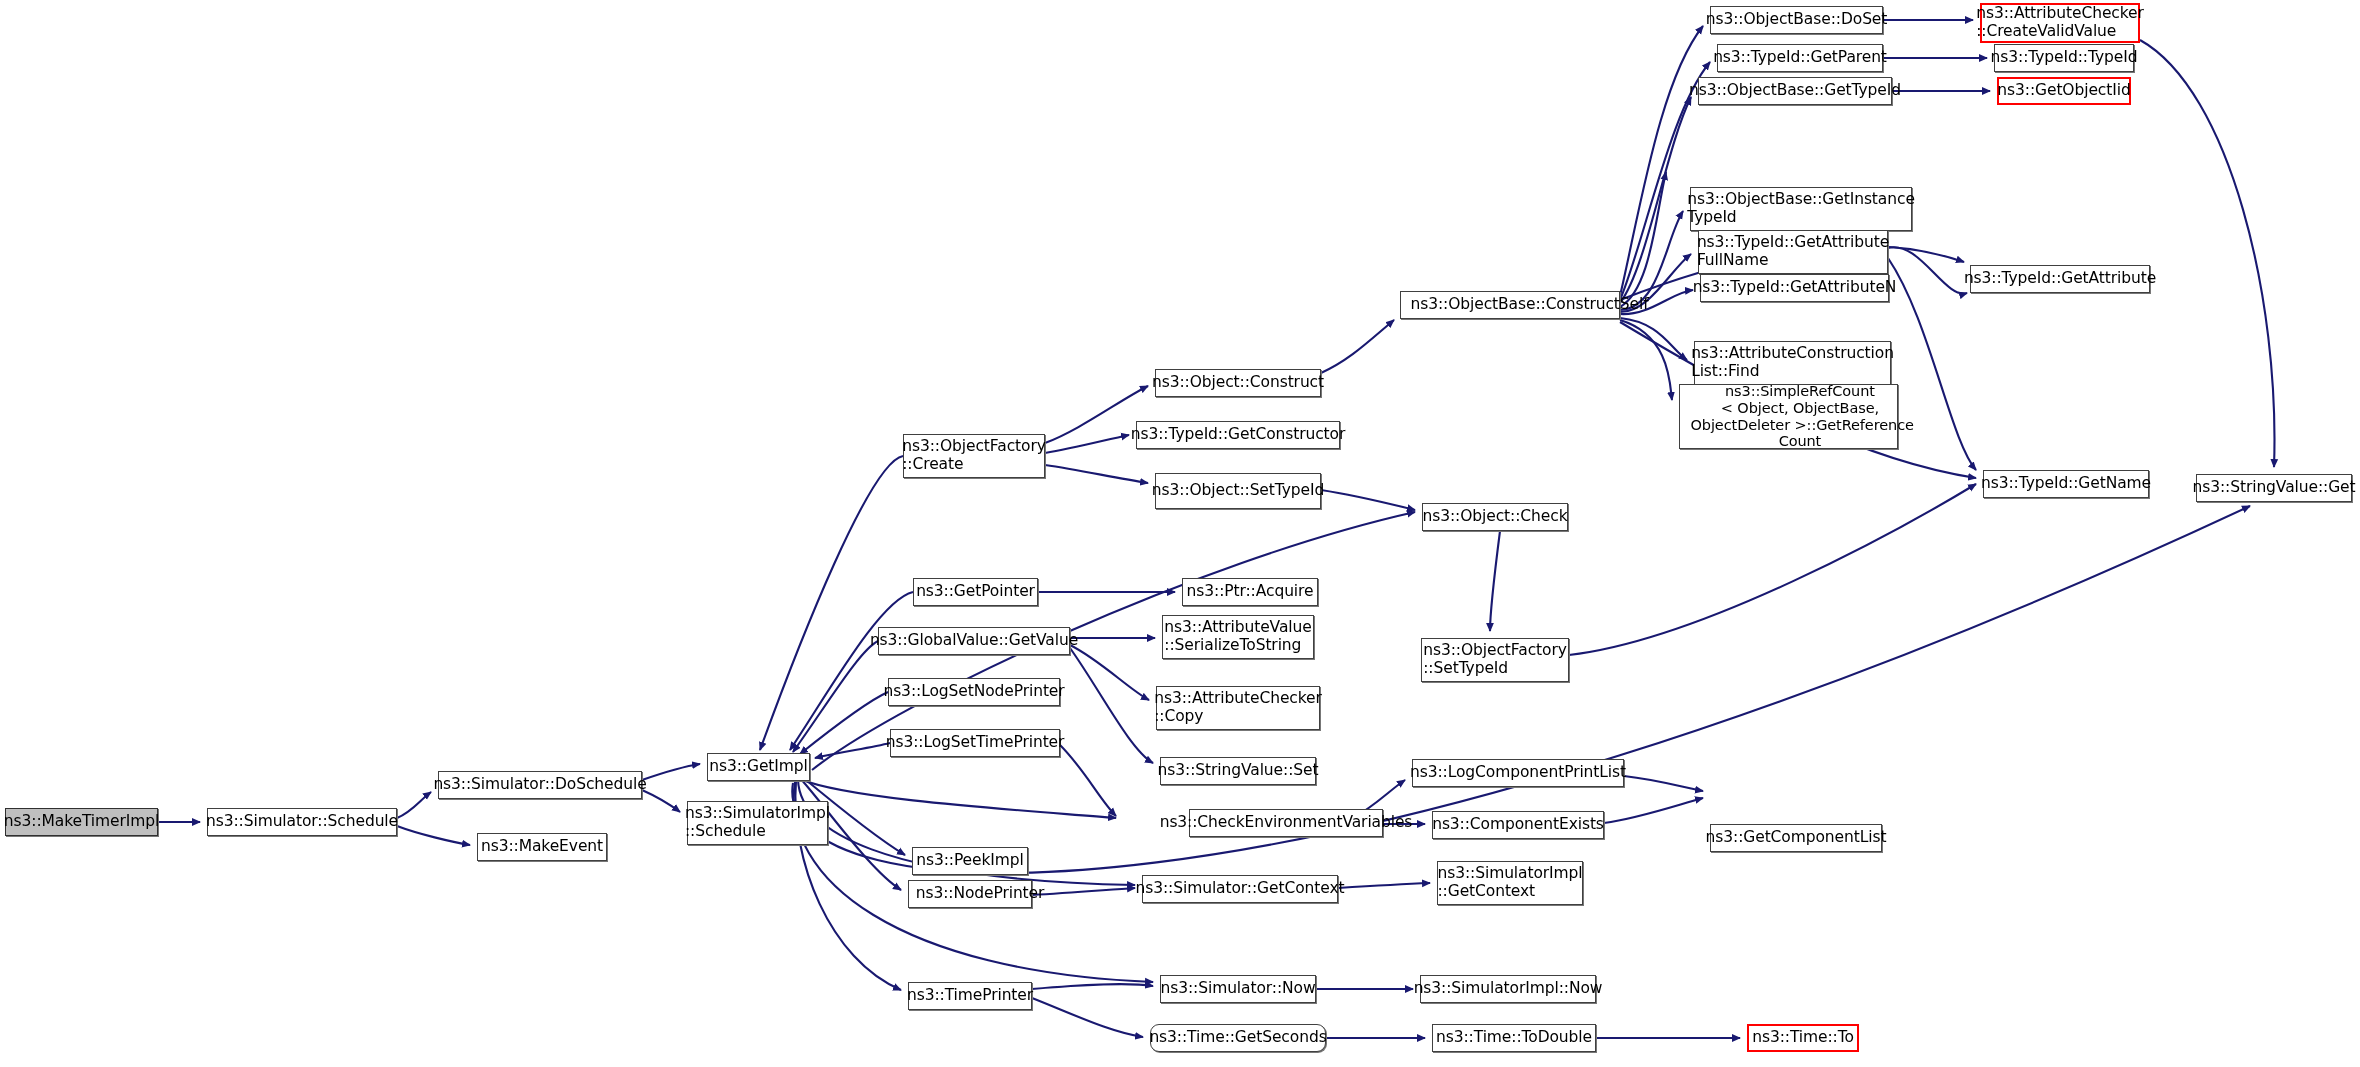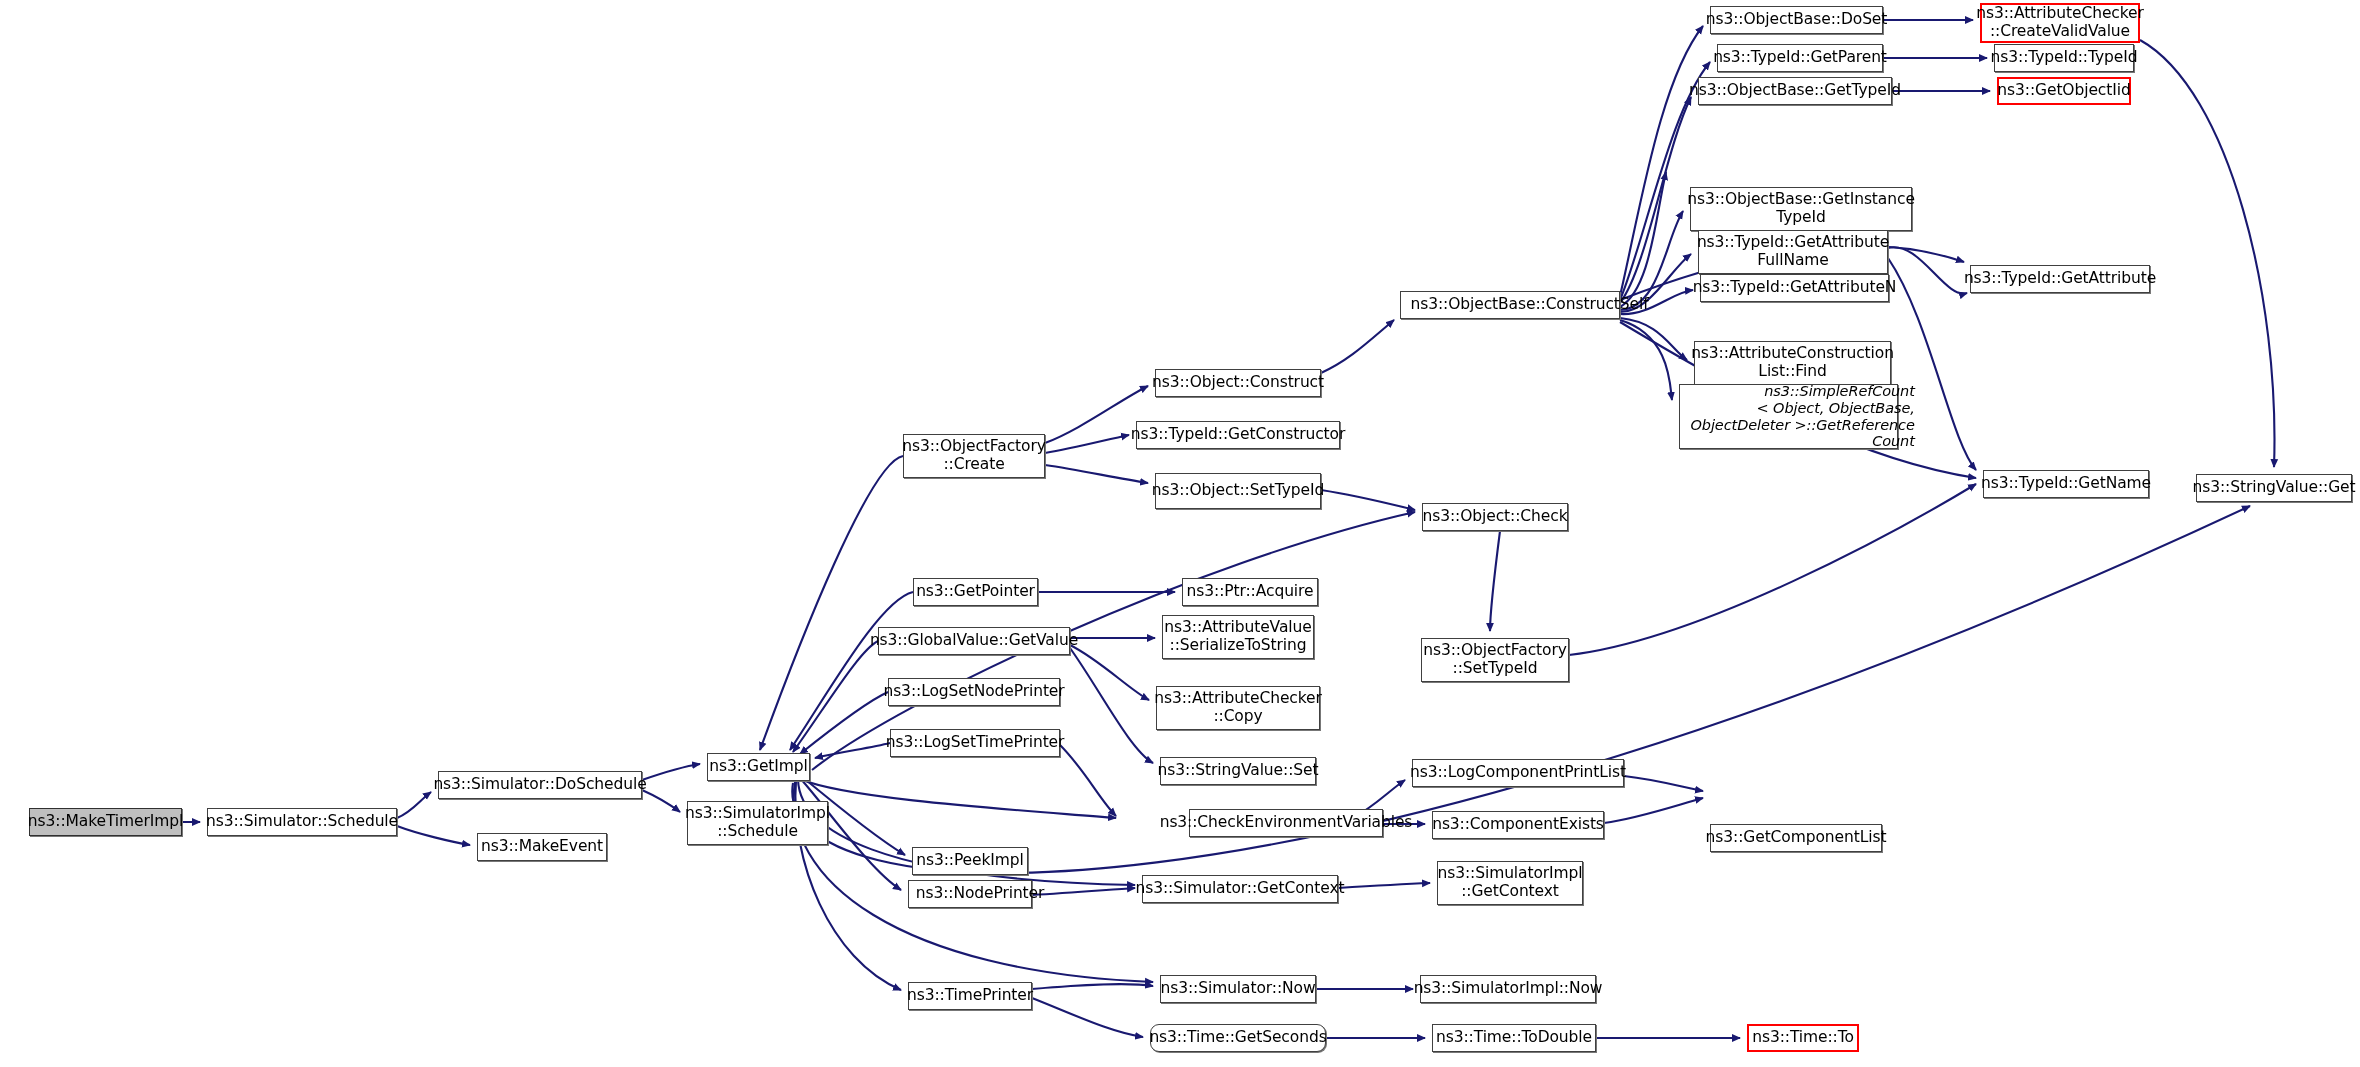--- a/index.html
+++ b/index.html
@@ -12,34 +12,33 @@
     overflow:hidden;
     font-family:"DejaVu Sans","Liberation Sans",sans-serif;
   }
   #edge-layer{position:absolute;left:0;top:0;width:2360px;height:1067px;}
   .node{
     position:absolute;
     box-sizing:border-box;
     display:flex;
     align-items:center;
     justify-content:center;
-    text-align:center;
     background:#ffffff;
     border:1px solid #404040;
     color:#000000;
     font-size:15.5px;
     line-height:1.14;
     letter-spacing:-0.1px;
     padding:1px 4px;
     white-space:pre;
     box-shadow:1px 1px 0 0 #777;
   }
   .node.red{border:2px solid #ff0000;box-shadow:none;}
-  .node.current{background:#bfbfbf;border:1px solid #303030;box-shadow:1px 1px 0 0 #777;margin-left:24px;}
-  .node.leftalign{justify-content:flex-start;text-align:right;font-style:italic;}
+  .node.current{background:#bfbfbf;border:1px solid #303030;box-shadow:1px 1px 0 0 #777;}
+  .node.leftalign{justify-content:flex-start;text-align:center;}
 </style>
 </head>
 <body>
 
 <div id="canvas">
 
   <svg id="edge-layer" viewBox="0 0 2360 1067" xmlns="http://www.w3.org/2000/svg">
     <defs>
       <marker id="ah" markerWidth="9" markerHeight="9" refX="8" refY="4.5" orient="auto" markerUnits="userSpaceOnUse">
         <path d="M0,0.6 L9,4.5 L0,8.4 z" fill="#191970"></path>

